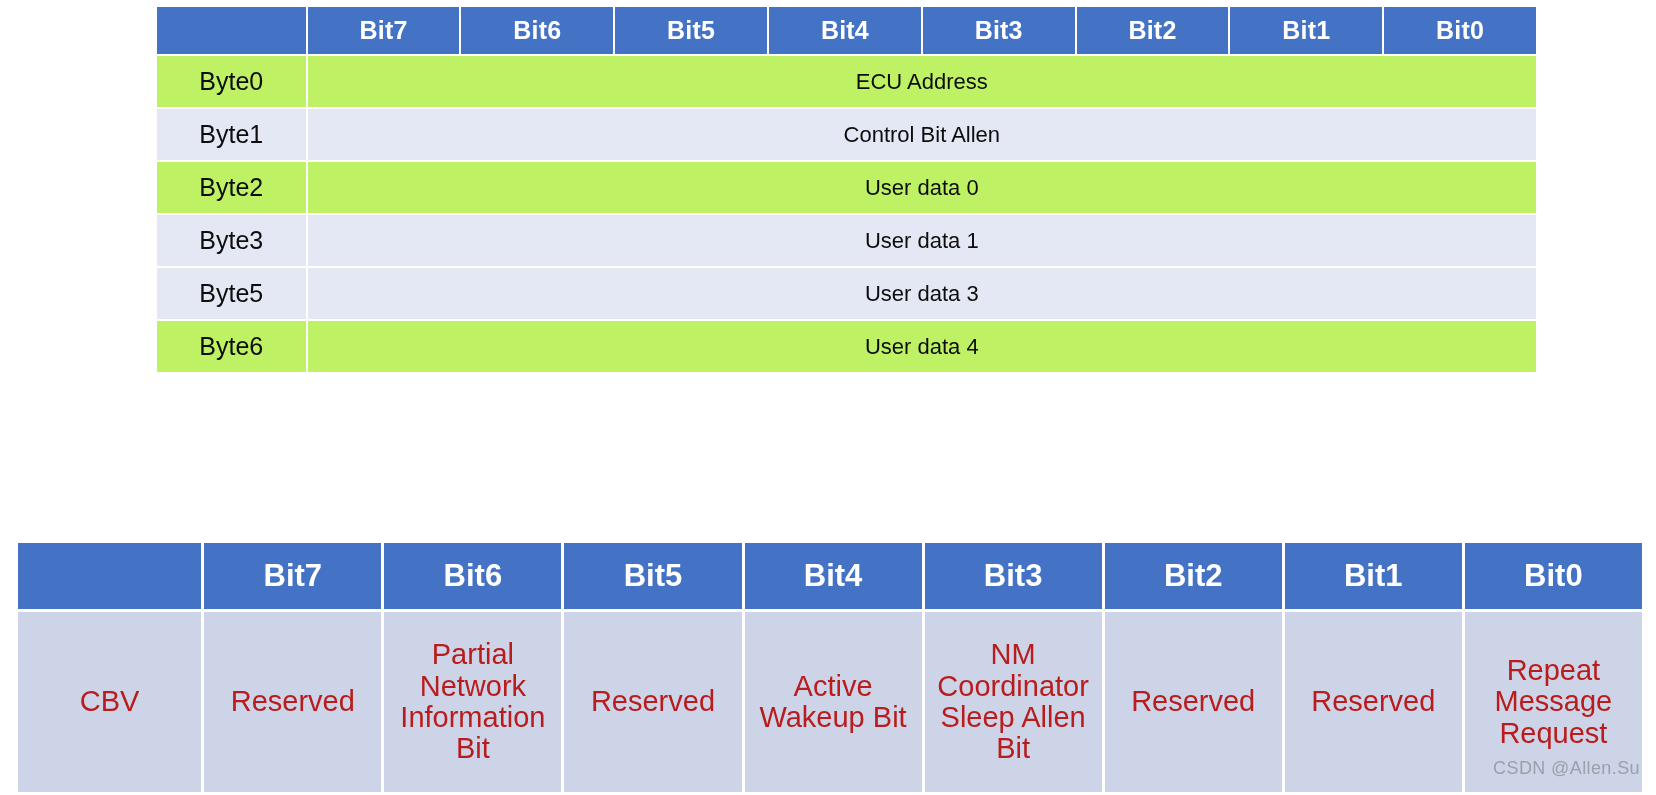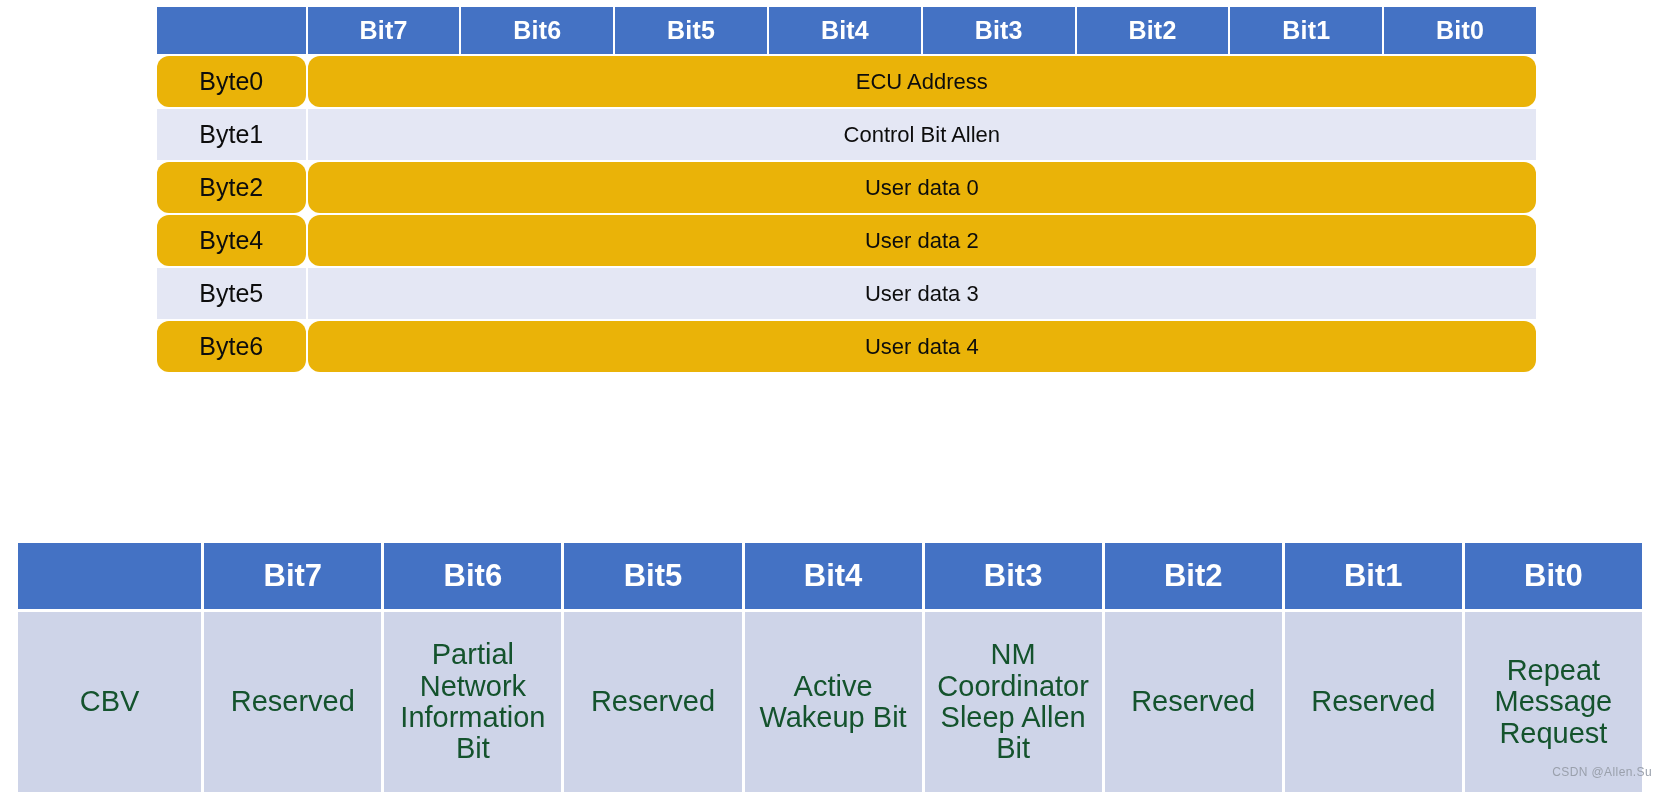--- a/index.html
+++ b/index.html
@@ -39,22 +39,21 @@
     font-weight: bold;
     height: 47px;
     text-align: center;
     vertical-align: middle;
     letter-spacing: .2px;
   }
   #table-nm-pdu thead th.corner-cell {
     background: #4472C4;
   }
   #table-nm-pdu tbody tr.band-dark td {
-    background: #eab308;
-    border-radius: 12px;
+    background: #bef264;
   }
   #table-nm-pdu tbody tr.band-light td {
     background: #E4E7F4;
   }
   #table-nm-pdu tbody td {
     height: 51px;
     font-size: 22px;
     text-align: center;
     vertical-align: middle;
     color: #0d0d0d;
@@ -90,34 +89,34 @@
     text-align: center;
     vertical-align: middle;
   }
   #table-cbv tbody td {
     background: #CED4E8;
     height: 180px;
     font-size: 29px;
     line-height: 1.08;
     text-align: center;
     vertical-align: middle;
-    color: #14532d;
+    color: #b91c1c;
     padding: 0 4px;
     word-break: break-word;
     overflow-wrap: anywhere;
   }
   .cbv-col-label { width: 178px; }
   .cbv-col-bit   { width: 172px; }
 
   
   #watermark {
     position: absolute;
-    right: 4px;
+    right: 16px;
     bottom: 16px;
-    font-size: 12px;
+    font-size: 18px;
     color: #9aa0ac;
     letter-spacing: .4px;
     white-space: nowrap;
     pointer-events: none;
     margin-top: 32px;
   }
 </style>
 </head>
 <body>
 
@@ -152,23 +151,23 @@
       <td colspan="8">ECU Address</td>
     </tr>
     <tr class="band-light">
       <td class="byte-label">Byte1</td>
       <td colspan="8">Control Bit Allen</td>
     </tr>
     <tr class="band-dark">
       <td class="byte-label">Byte2</td>
       <td colspan="8">User data 0</td>
     </tr>
-    <tr class="band-dark">
-      <td class="byte-label">Byte4</td>
-      <td colspan="8">User data 2</td>
+    <tr class="band-light">
+      <td class="byte-label">Byte3</td>
+      <td colspan="8">User data 1</td>
     </tr>
     <tr class="band-light">
       <td class="byte-label">Byte5</td>
       <td colspan="8">User data 3</td>
     </tr>
     <tr class="band-dark">
       <td class="byte-label">Byte6</td>
       <td colspan="8">User data 4</td>
     </tr>
   </tbody>

